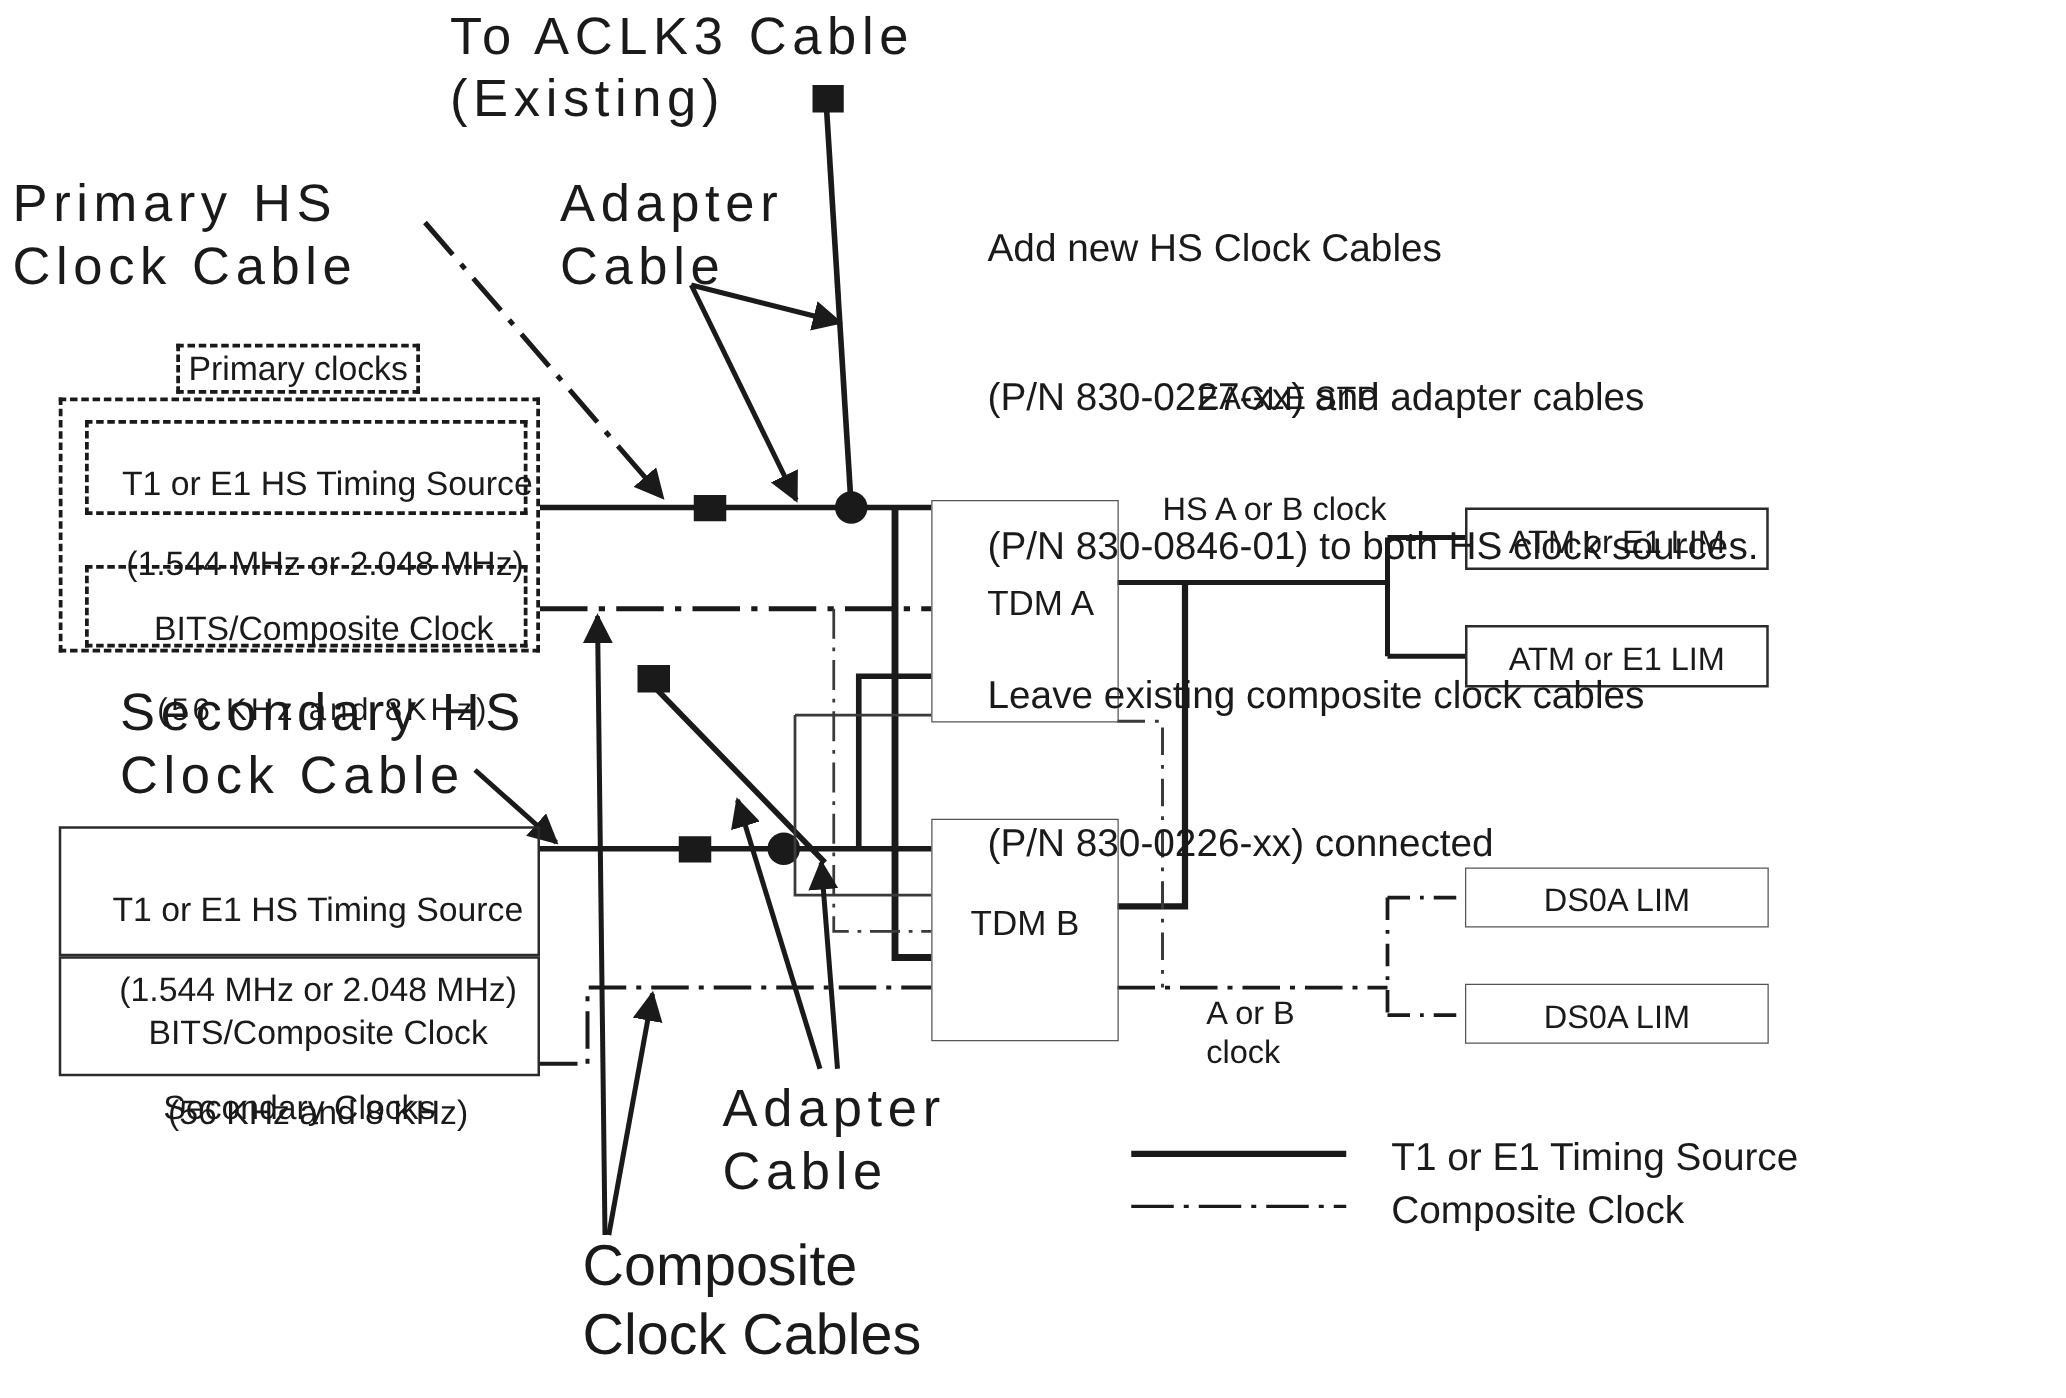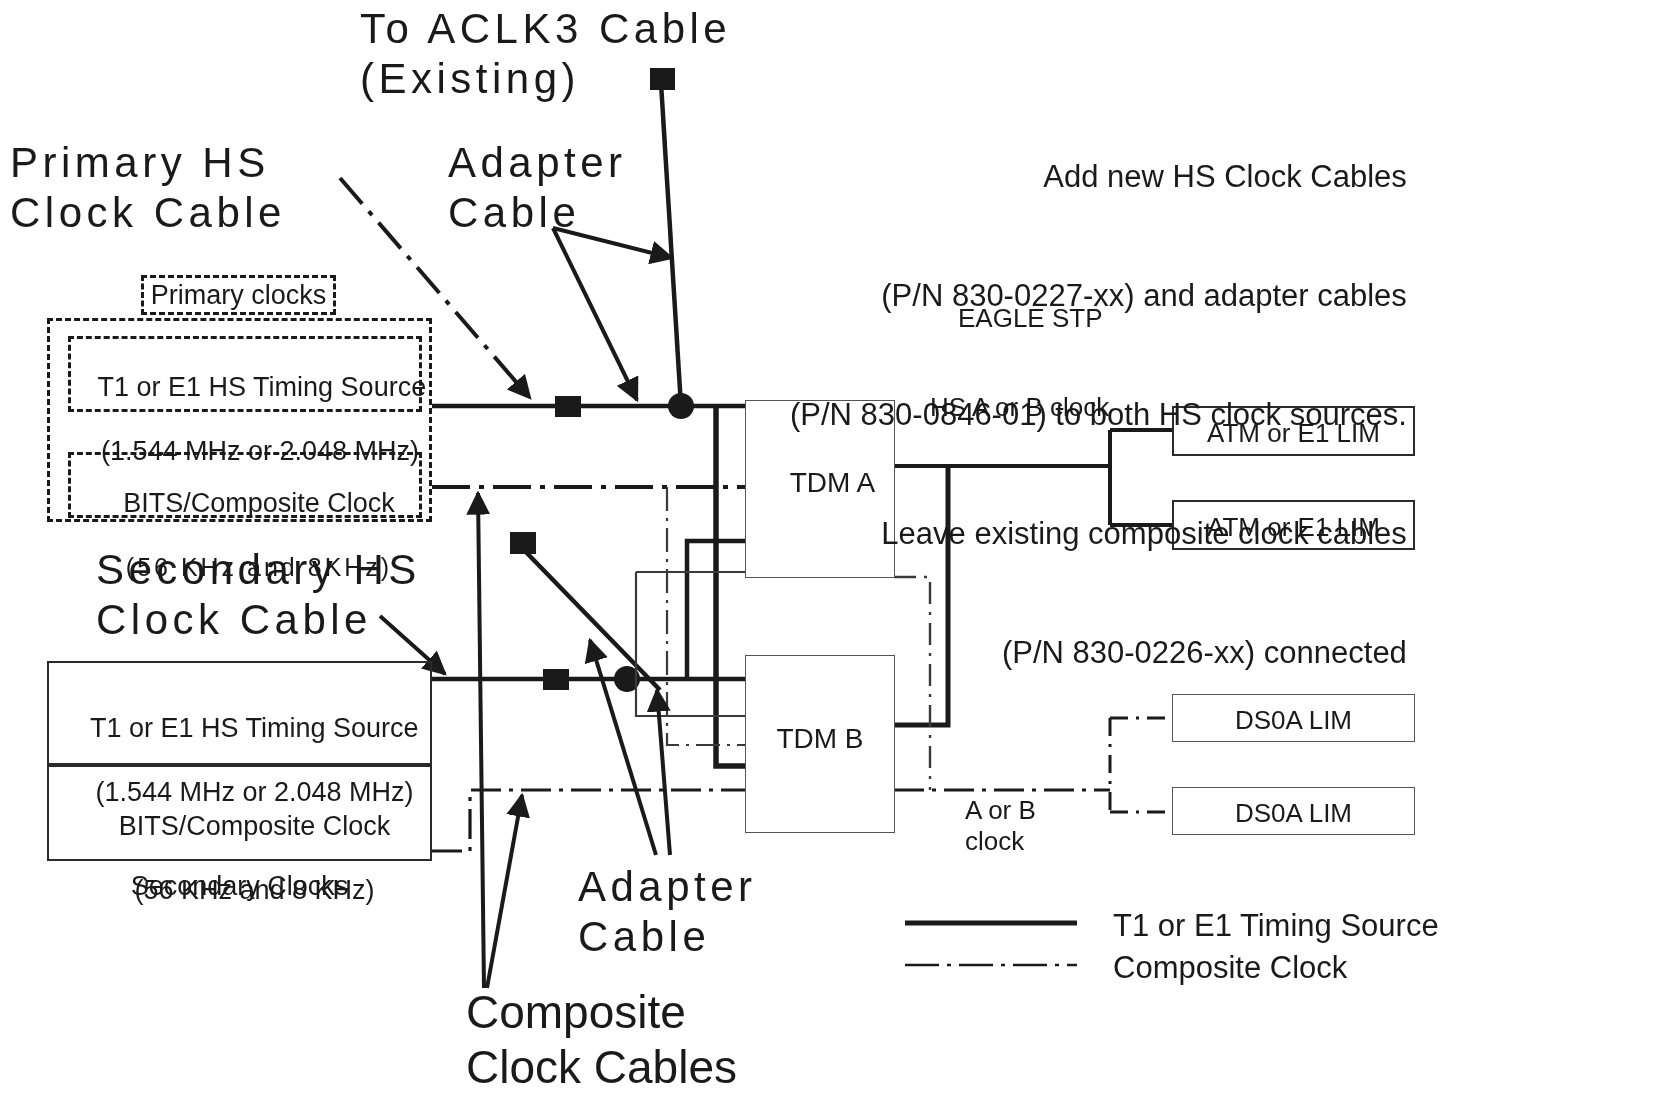--- a/index.html
+++ b/index.html
@@ -217,21 +217,21 @@
 
   <div class="txt tracked" style="left:96px; top:545px;">Secondary HS
 Clock Cable</div>
 
   <div class="txt tracked" style="left:578px; top:862px;">Adapter
 Cable</div>
 
   <div class="txt" style="left:466px; top:985px; font-size:46px; line-height:1.2;">Composite
 Clock Cables</div>
 
-  <div class="txt note" style="left:790px; top:78px;text-align:right;">
+  <div class="txt note" style="left:790px; top:100px;">
     <div>Add new HS Clock Cables</div>
     <div>(P/N 830-0227-xx) and adapter cables</div>
     <div>(P/N 830-0846-01) to both HS clock sources.</div>
     <div>Leave existing composite clock cables</div>
     <div>(P/N 830-0226-xx) connected</div>
   </div>
 
   <div class="txt smalllabel" style="left:958px; top:303px;text-align:center;">EAGLE STP</div>
 
   <div class="txt smalllabel" style="left:930px; top:392px;">HS A or B clock</div>

